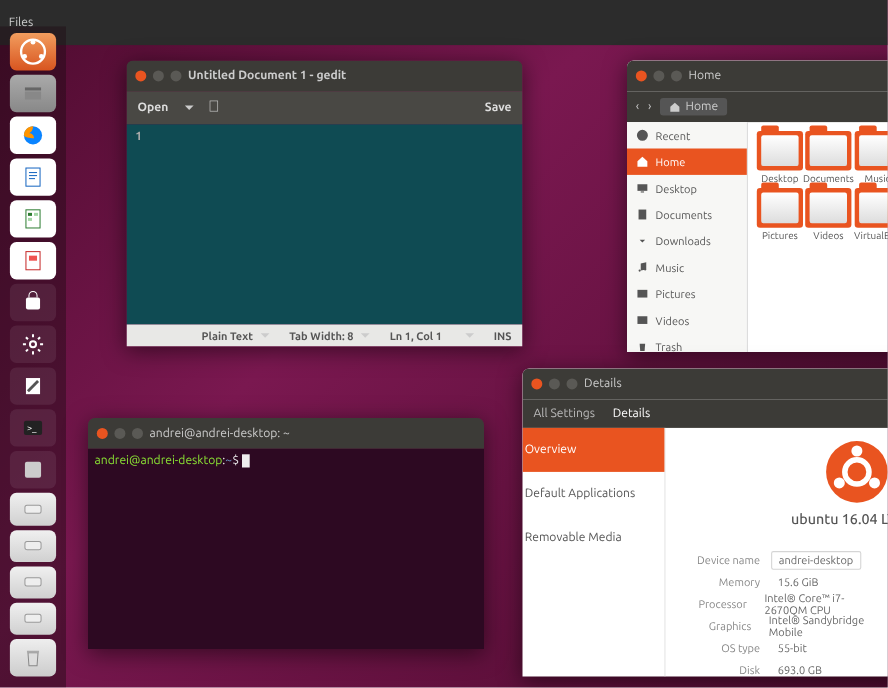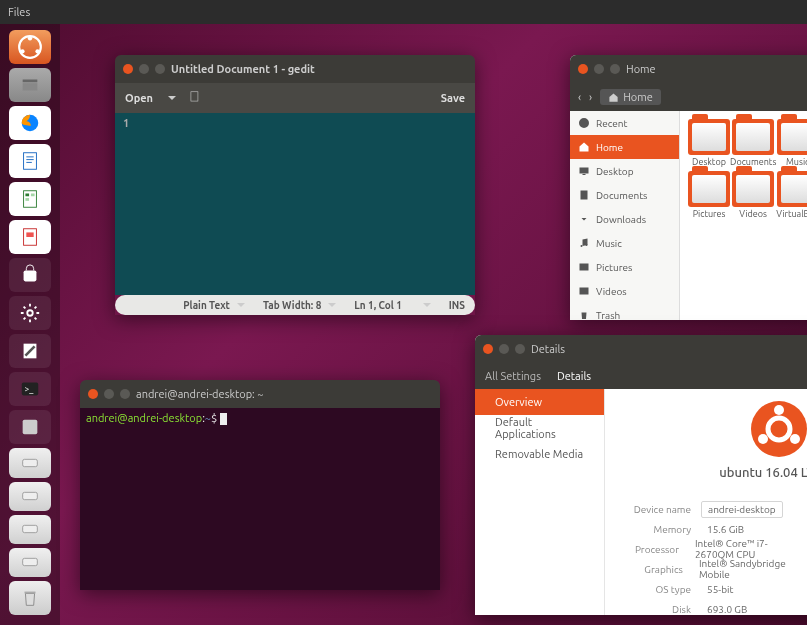--- a/index.html
+++ b/index.html
@@ -1,18 +1,18 @@
 <!DOCTYPE html>
 <html><head>
 <meta charset="utf-8">
 <style>
 * { margin:0; padding:0; box-sizing:border-box; font-family:Ubuntu,Cantarell,sans-serif; }
 body { width:807px; height:625px; background:linear-gradient(135deg,#4d0b2e 0%,#7a1850 40%,#4d0b2e 100%); position:relative; overflow:hidden; }
 
-.topbar{position:absolute;top:0;left:0;right:0;height:24px;background:#2c2c2c;color:#ccc;font-size:11px;display:flex;align-items:center;padding:0 8px;}
+.topbar{position:absolute;top:0;left:0;right:0;height:41px;background:#2c2c2c;color:#ccc;font-size:11px;display:flex;align-items:center;padding:0 8px;}
 
 .launcher{position:absolute;left:0;top:24px;bottom:0;width:60px;background:rgba(30,10,20,.45);display:flex;flex-direction:column;align-items:center;padding-top:6px;gap:4px;}
 .licon{width:42px;height:42px;border-radius:6px;background:rgba(255,255,255,.08);display:flex;align-items:center;justify-content:center;color:#fff;position:relative;}
 .licon.dash{background:linear-gradient(#f29d5e,#d85520);}
 .licon.dash svg{width:26px;height:26px;}
 .licon.file{background:linear-gradient(#aaa,#888);}
 .licon.firefox{background:#fff;}
 .licon.libre{background:#fff;}
 .licon svg{width:22px;height:22px;}
 .licon.small{height:36px;width:42px;}
@@ -24,21 +24,21 @@
 .wlights{display:flex;gap:6px;}
 .wlight{width:10px;height:10px;border-radius:50%;}
 .wlight.close{background:#e95420;}
 .wlight.min{background:#5a5955;}
 .wlight.max{background:#5a5955;}
 
 .gedit{left:115px;top:55px;width:360px;height:260px;font-weight:bold;}
 .gedit .toolbar{height:30px;background:#494844;display:flex;align-items:center;padding:0 10px;color:#ddd;font-size:11px;gap:12px;}
 .gedit .toolbar .sp{flex:1;}
 .gedit .editor{background:#0f4b53;height:182px;color:#aaa;font-family:monospace;font-size:11px;padding:4px 8px;}
-.gedit .status{height:20px;background:#e8e8e6;display:flex;align-items:center;font-size:10px;color:#555;padding:0 10px;gap:18px;justify-content:flex-end;border-radius:10px;}
+.gedit .status{height:20px;background:#e8e8e6;display:flex;align-items:center;font-size:10px;color:#555;padding:0 10px;gap:18px;justify-content:flex-end;}
 .gedit .status span{display:flex;align-items:center;gap:4px;}
 
 .term{left:80px;top:380px;width:360px;height:210px;}
 .term .body{background:#2d0922;height:182px;padding:4px 6px;font-family:monospace;font-size:11px;}
 .term .prompt .user{color:#8ae234;}
 .term .prompt .path{color:#729fcf;}
 .term .prompt .dollar{color:#eee;}
 .term .cursor{display:inline-block;width:7px;height:12px;background:#eee;vertical-align:middle;}
 
 .files{left:570px;top:55px;right:-20px;height:265px;background:#fff;}
@@ -53,21 +53,21 @@
 .files .fitem{display:flex;flex-direction:column;align-items:center;font-size:9px;color:#555;gap:2px;}
 .files .ficon{width:42px;height:36px;background:#e95420;border-radius:3px;position:relative;}
 .files .ficon::before{content:"";position:absolute;top:-5px;left:4px;width:16px;height:6px;background:#e95420;border-radius:2px 2px 0 0;}
 .files .ficon .thumb{position:absolute;inset:4px;background:linear-gradient(#fff,#ddd);border-radius:2px;}
 
 .details{left:475px;top:335px;right:-20px;height:280px;background:#fff;}
 .details .subbar{height:26px;background:#3c3b37;display:flex;align-items:center;padding:0 10px;gap:16px;color:#bbb;font-size:11px;}
 .details .subbar .on{color:#fff;}
 .details .main{display:flex;height:226px;}
 .details .side{width:130px;border-right:1px solid #e5e5e5;}
-.details .ditem{height:26px;display:flex;align-items:center;padding:0 20px;font-size:11px;color:#555;}
+.details .ditem{height:40px;display:flex;align-items:center;padding:0 2px;font-size:11px;color:#555;}
 .details .ditem.on{background:#e95420;color:#fff;}
 .details .content{flex:1;padding:10px 16px;font-size:11px;color:#666;position:relative;}
 .details .logo{position:absolute;right:18px;top:10px;width:60px;height:60px;}
 .details .brand{position:absolute;right:6px;top:76px;font-size:13px;color:#555;font-weight:500;}
 .details .info{margin-top:100px;}
 .details .row{display:flex;height:20px;align-items:center;}
 .details .row .k{width:80px;text-align:right;padding-right:10px;color:#888;font-size:10px;}
 .details .row .v{padding:2px 6px;font-size:10px;}
 .details .row.first .v{border:1px solid #d5d5d5;border-radius:2px;}
 .chev{display:inline-block;border:4px solid transparent;border-top-color:#ccc;margin-left:3px;transform:translateY(2px);}

